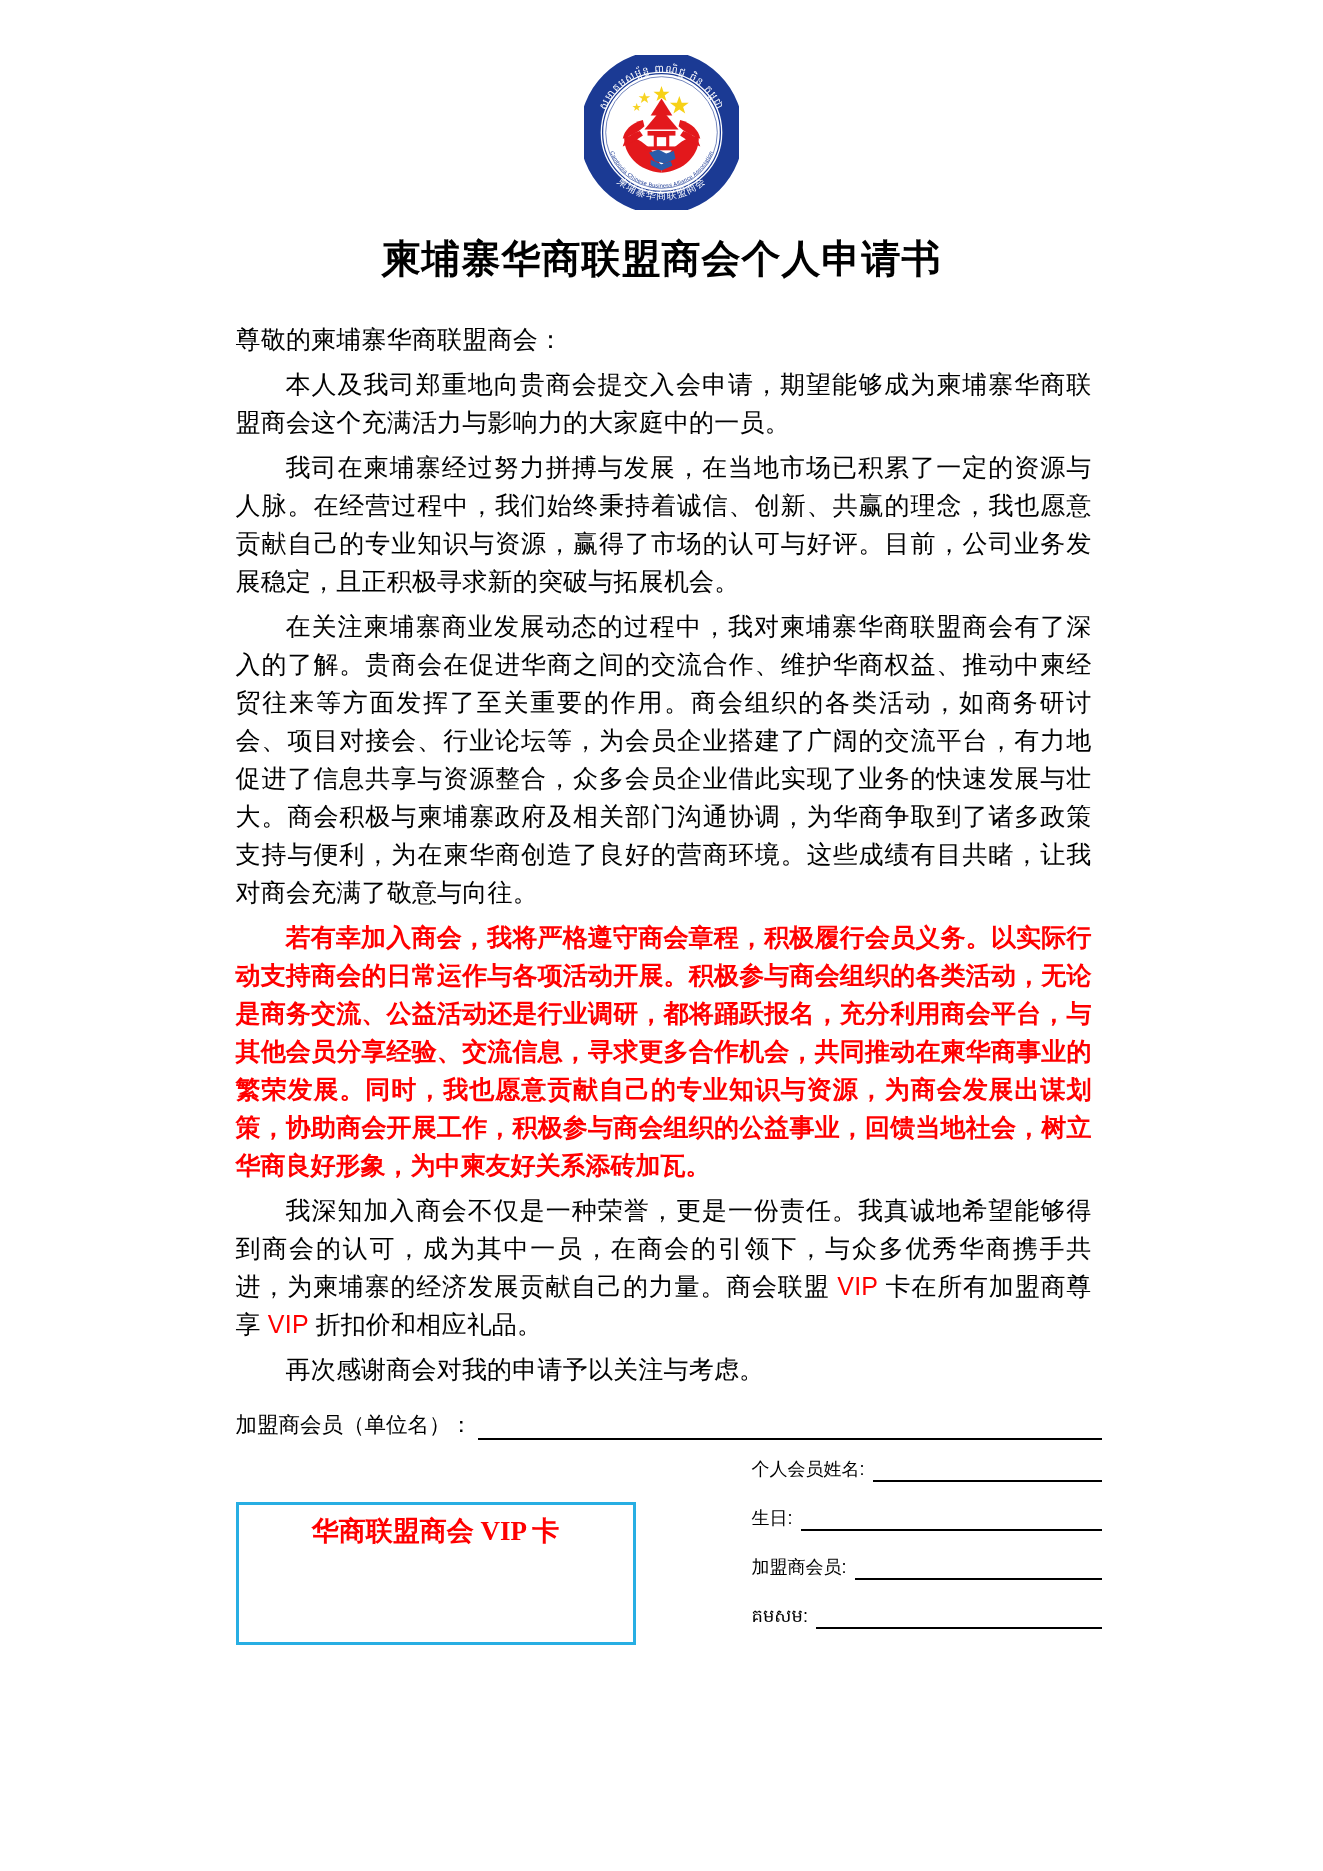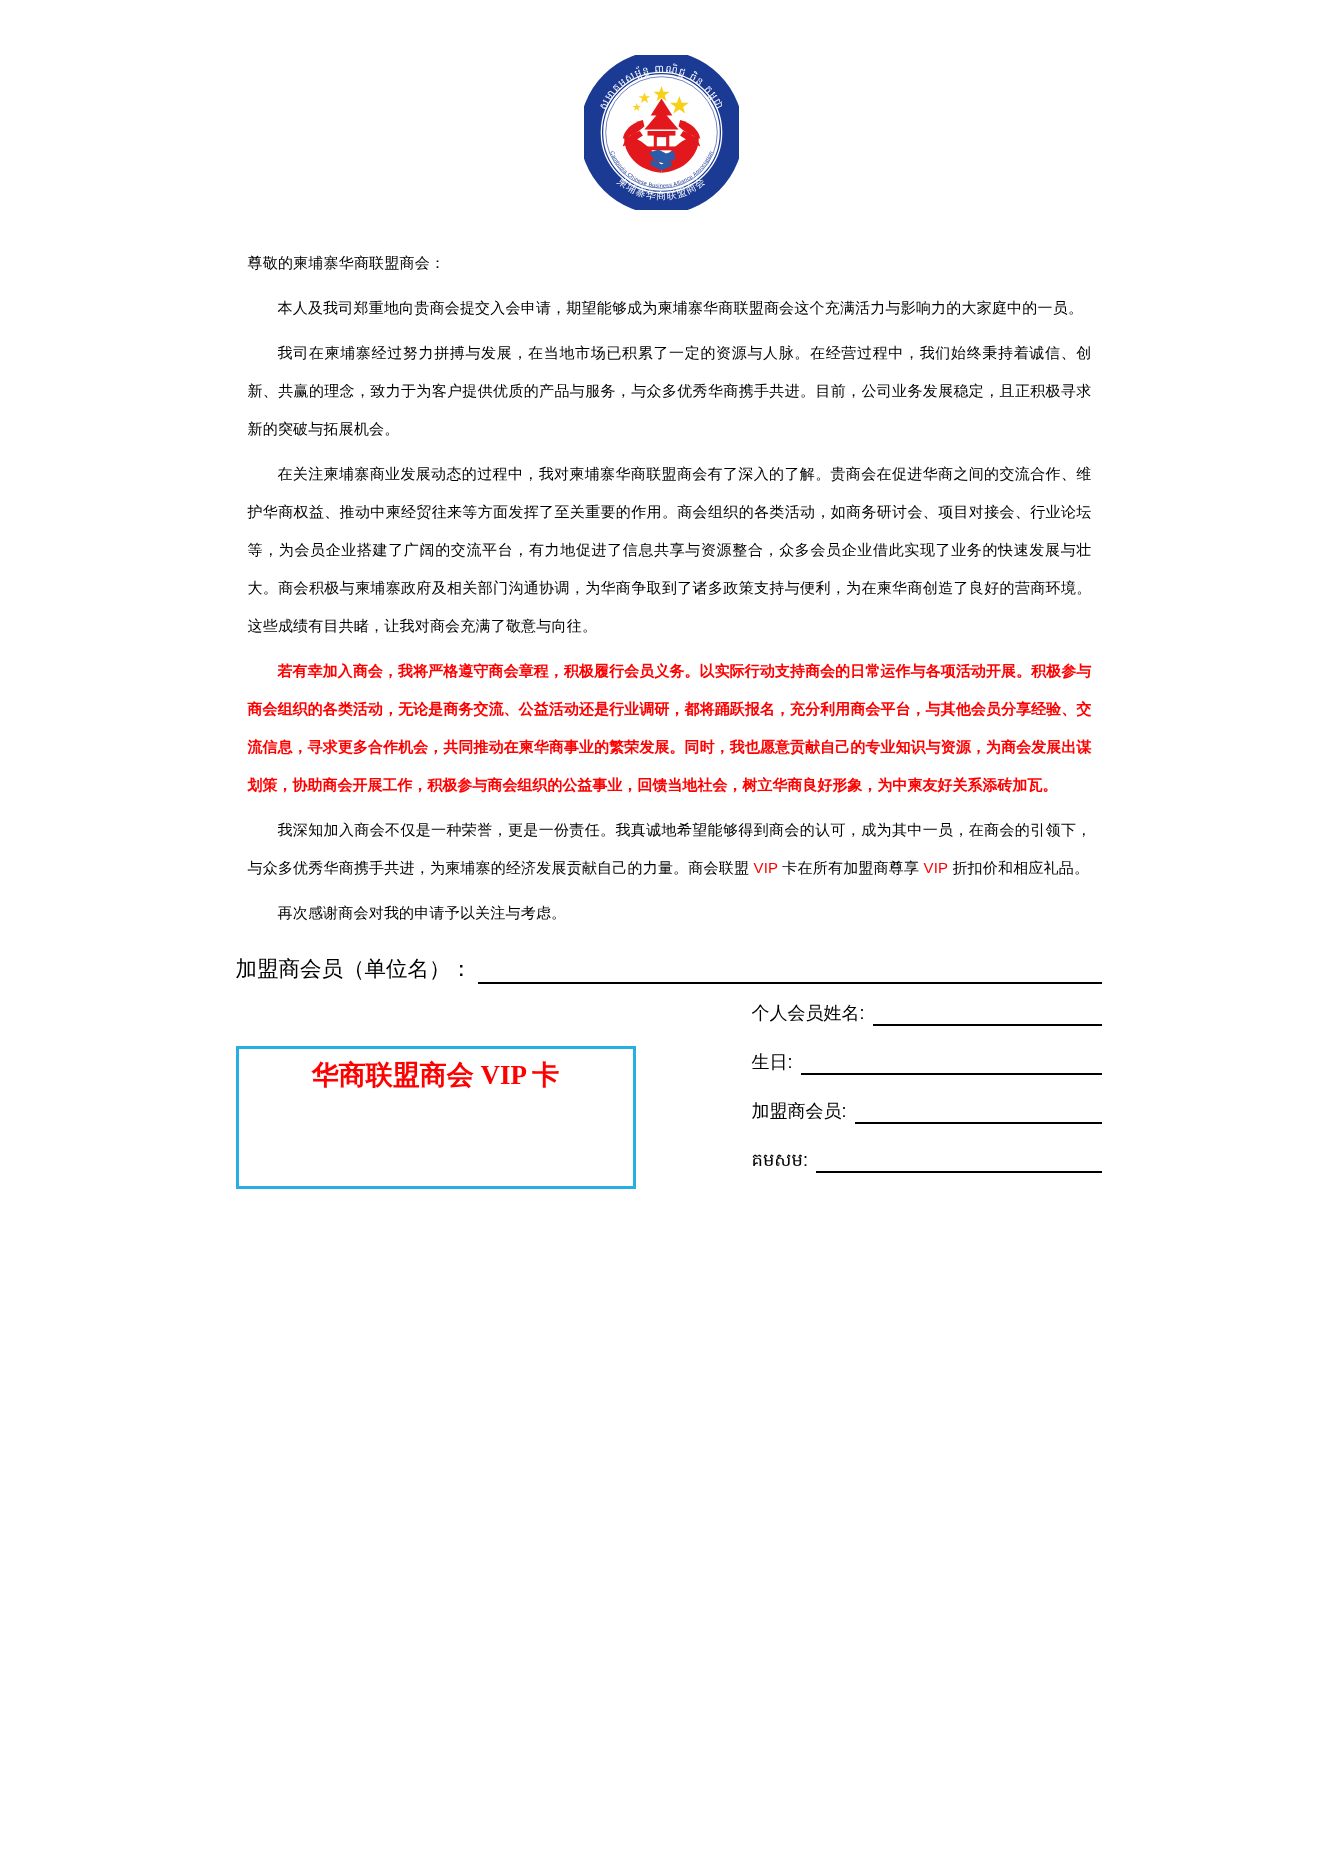--- a/index.html
+++ b/index.html
@@ -48,23 +48,23 @@
 
   
   .body-area {
     margin: 0 auto;
     width: 880px;
     padding-left: 14px;
     padding-right: 10px;
     margin-top: 34px;
   }
   p.para {
-    font-size: 15px;
+    font-size: 25px;
     line-height: 38px;
-    margin: 0 0 7px 12px;
+    margin: 0 0 7px 0;
     text-align: justify;
     text-justify: inter-ideograph;
     color: #000;
     letter-spacing: 0.2px;
   }
   p.indent { text-indent: 2em; }
   p.red {
     color: #FF0000;
     font-weight: bold;
     letter-spacing: 0;
@@ -208,25 +208,26 @@
       <path d="M 72 98 C 58 102 52 110 50 118 C 62 114 70 108 76 104 Z" fill="#E3181C"></path>
       <path d="M 128 98 C 142 102 148 110 150 118 C 138 114 130 108 124 104 Z" fill="#E3181C"></path>
 
       <g fill="#2A5CAA">
         <path d="M 84 126 L 96 122 L 106 127 L 116 124 L 118 134 L 104 140 L 92 137 Z"></path>
         <path d="M 86 135 L 100 141 L 112 137 L 114 143 L 100 149 L 86 142 Z"></path>
       </g>
     </svg>
   </div>
 
+  <h1 class="doc-title">柬埔寨华商联盟商会个人申请书</h1>
 
   <div class="body-area">
     <p class="para">尊敬的柬埔寨华商联盟商会：</p>
     <p class="para indent">本人及我司郑重地向贵商会提交入会申请，期望能够成为柬埔寨华商联盟商会这个充满活力与影响力的大家庭中的一员。</p>
-    <p class="para indent"> 我司在柬埔寨经过努力拼搏与发展，在当地市场已积累了一定的资源与人脉。在经营过程中，我们始终秉持着诚信、创新、共赢的理念，致力于为客户提供优质的产品与服务，与众多优秀华商携手共进。目前，公司业务发展稳定，且正积极寻求新的突破与拓展机会。</p>
+    <p class="para indent"> 我司在柬埔寨经过努力拼搏与发展，在当地市场已积累了一定的资源与人脉。在经营过程中，我们始终秉持着诚信、创新、共赢的理念，我也愿意贡献自己的专业知识与资源，赢得了市场的认可与好评。目前，公司业务发展稳定，且正积极寻求新的突破与拓展机会。</p>
     <p class="para indent">在关注柬埔寨商业发展动态的过程中，我对柬埔寨华商联盟商会有了深入的了解。贵商会在促进华商之间的交流合作、维护华商权益、推动中柬经贸往来等方面发挥了至关重要的作用。商会组织的各类活动，如商务研讨会、项目对接会、行业论坛等，为会员企业搭建了广阔的交流平台，有力地促进了信息共享与资源整合，众多会员企业借此实现了业务的快速发展与壮大。商会积极与柬埔寨政府及相关部门沟通协调，为华商争取到了诸多政策支持与便利，为在柬华商创造了良好的营商环境。这些成绩有目共睹，让我对商会充满了敬意与向往。</p>
     <p class="para indent red">若有幸加入商会，我将严格遵守商会章程，积极履行会员义务。以实际行动支持商会的日常运作与各项活动开展。积极参与商会组织的各类活动，无论是商务交流、公益活动还是行业调研，都将踊跃报名，充分利用商会平台，与其他会员分享经验、交流信息，寻求更多合作机会，共同推动在柬华商事业的繁荣发展。同时，我也愿意贡献自己的专业知识与资源，为商会发展出谋划策，协助商会开展工作，积极参与商会组织的公益事业，回馈当地社会，树立华商良好形象，为中柬友好关系添砖加瓦。</p>
     <p class="para indent">
       <span>我深知加入商会不仅是一种荣誉，更是一份责任。我真诚地希望能够得到商会的认可，成为其中一员，在商会的引领下，与众多优秀华商携手共进，为柬埔寨的经济发展贡献自己的力量。商会联盟 </span><span class="vip-inline">VIP</span><span> 卡在所有加盟商尊享 </span><span class="vip-inline">VIP</span><span> 折扣价和相应礼品。</span>
     </p>
     <p class="para indent">再次感谢商会对我的申请予以关注与考虑。</p>
   </div>
 
   <div class="form-area">
     <div class="field-row">

